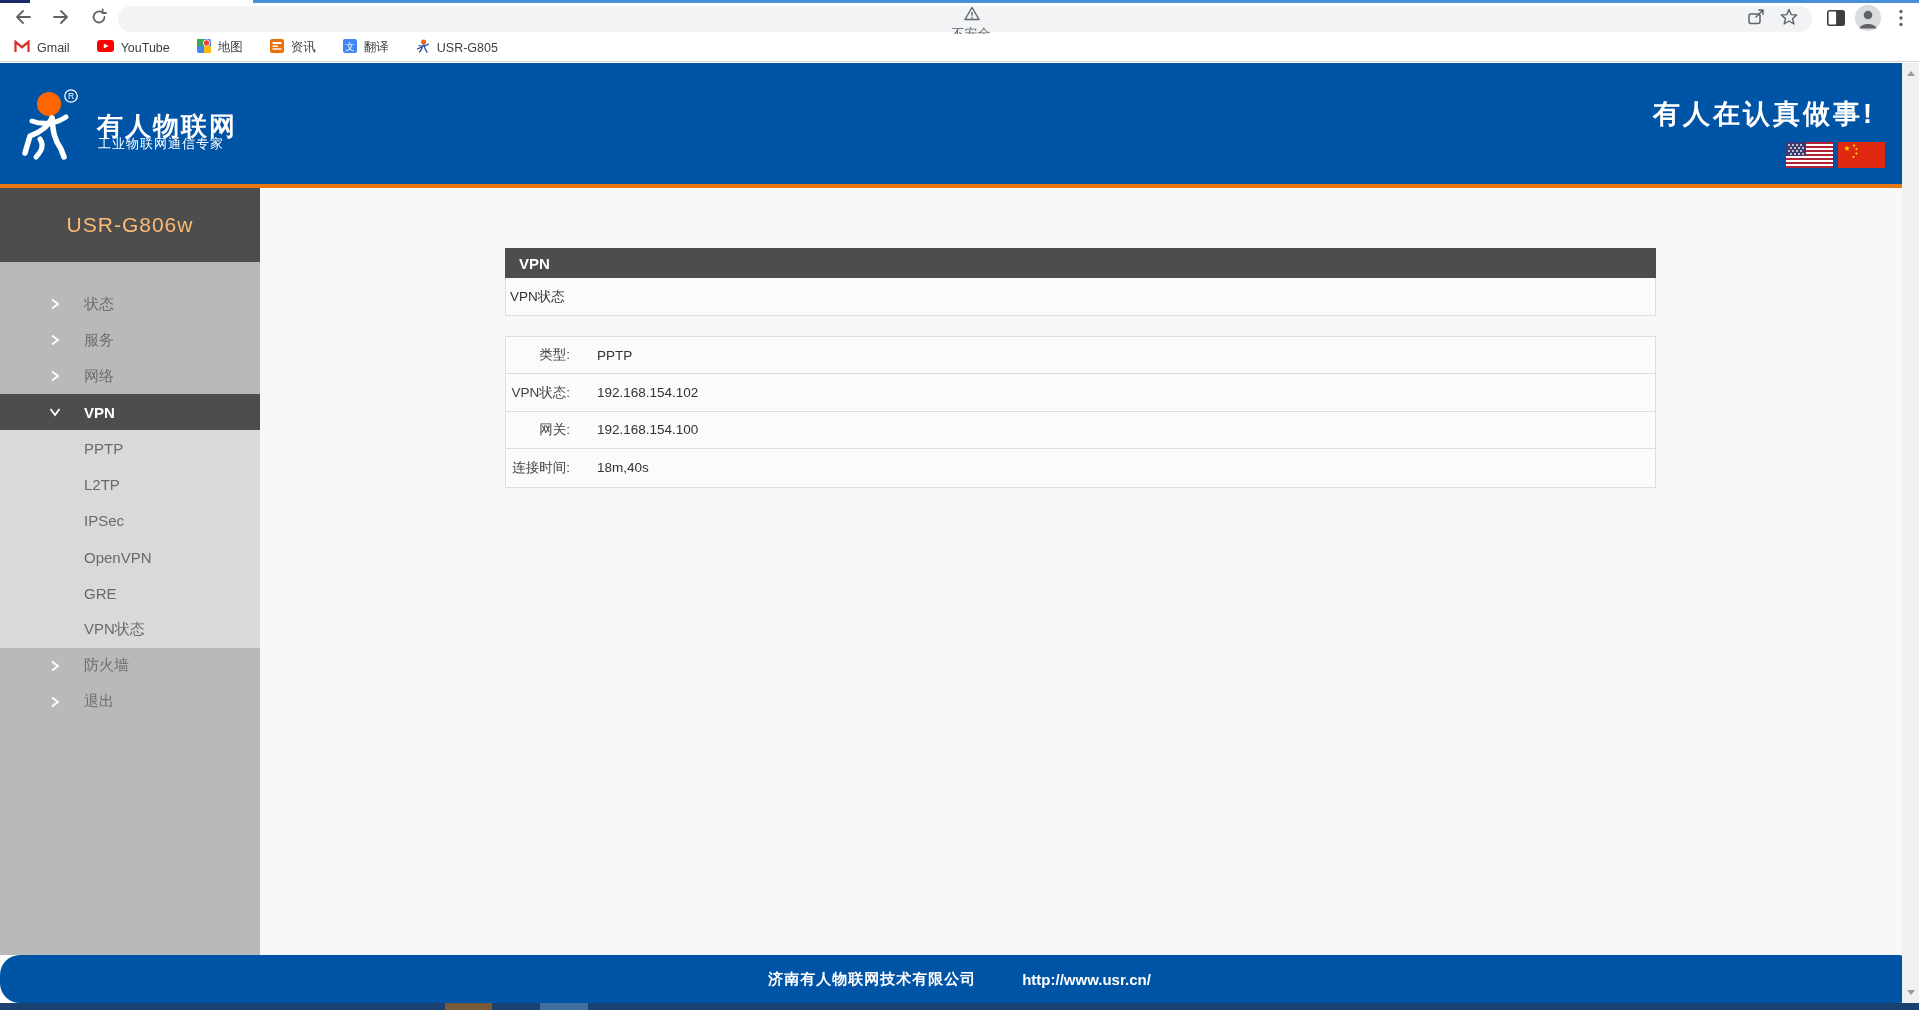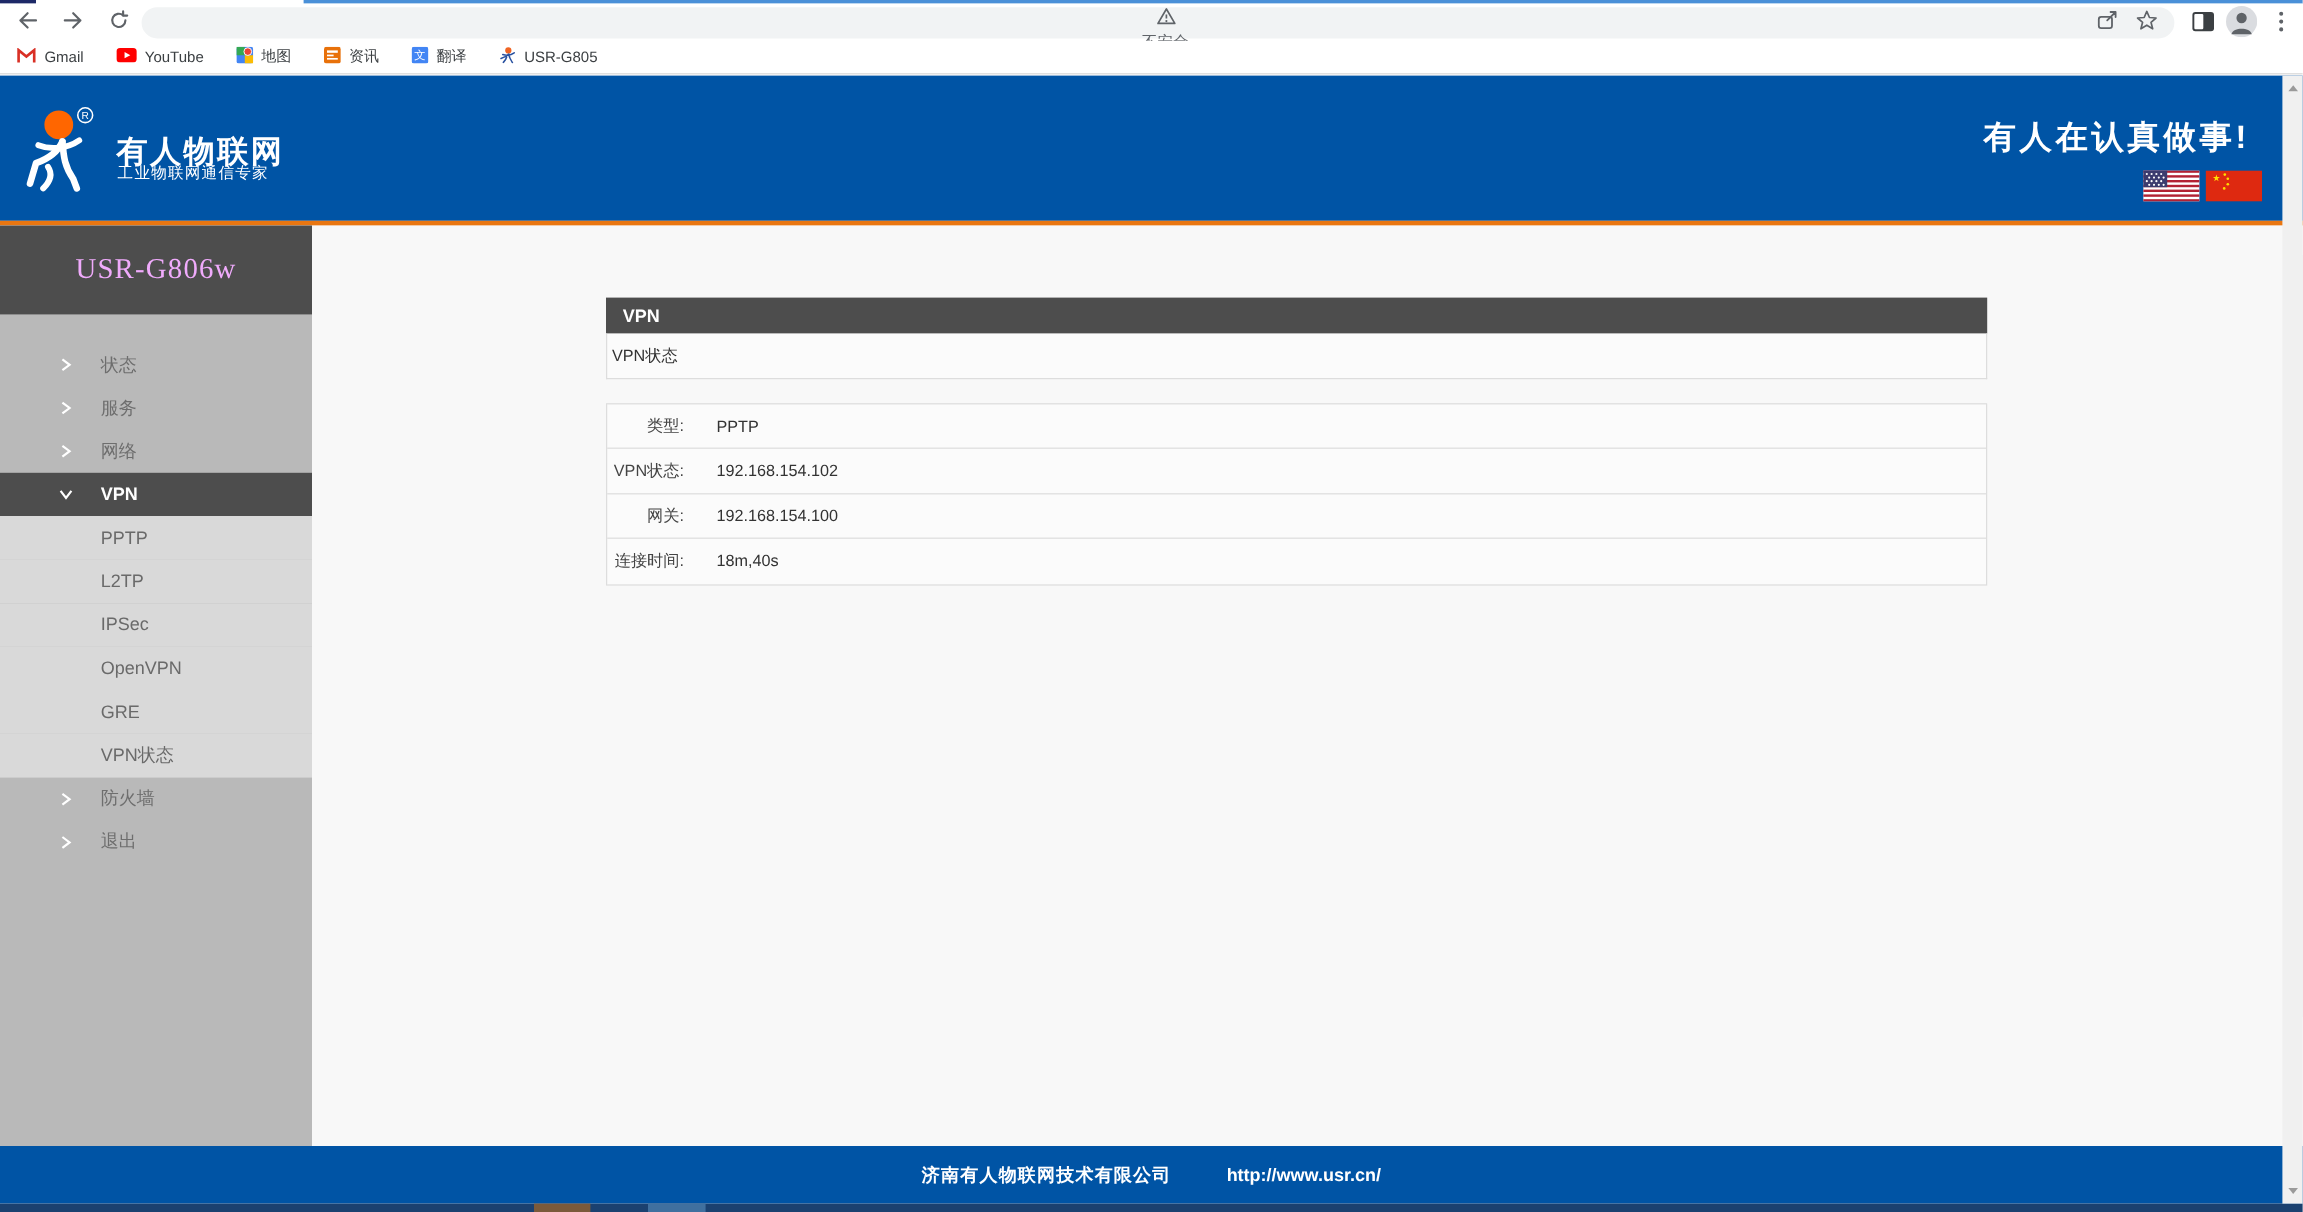--- a/index.html
+++ b/index.html
@@ -25,40 +25,40 @@
   .brand-logo{position:absolute;left:18px;top:24px;}
   .brand-title{position:absolute;left:97px;top:46px;font-size:26px;font-weight:bold;color:#ffffff;letter-spacing:2px;}
   .brand-subtitle{position:absolute;left:98px;top:72px;font-size:13px;color:#ffffff;letter-spacing:1px;}
   .slogan{position:absolute;right:44px;top:33px;font-size:27px;font-weight:bold;color:#ffffff;letter-spacing:3px;}
   .flags{position:absolute;right:34px;top:79px;display:flex;gap:5px;}
   .flag{width:47px;height:26px;display:block;}
   .orange-line{position:absolute;left:0;top:184px;width:1919px;height:4px;background:#e97611;}
 
   
   .sidebar{position:absolute;left:0;top:188px;width:260px;height:767px;background:#b9b9b9;}
-  .device-name{height:74px;background:#4d4d4d;color:#f0abfc;font-size:24px;letter-spacing:1px;display:flex;align-items:center;justify-content:center;font-family:Liberation Serif, serif;}
+  .device-name{height:74px;background:#4d4d4d;color:#fdba74;font-size:21px;letter-spacing:1px;display:flex;align-items:center;justify-content:center;}
   .nav{padding-top:24px;}
   .nav-item{display:flex;align-items:center;cursor:pointer;}
   .nav-item.top{height:36px;color:#6e6e6e;font-size:15px;}
   .chev{width:14px;height:14px;margin-left:48px;margin-right:22px;display:flex;align-items:center;justify-content:center;}
   .nav-item.sub{height:36.3px;background:#d9d9d9;color:#6a6a6a;font-size:15px;padding-left:84px;}
   .nav-item.selected{background:#4d4d4d;color:#ffffff;font-weight:bold;}
 
   
   .main{position:absolute;left:260px;top:188px;width:1659px;height:767px;background:#f8f8f8;}
   .panel-titlebar{position:absolute;left:505px;top:248px;width:1151px;height:30px;background:#4d4d4d;color:#ffffff;font-size:15px;font-weight:bold;display:flex;align-items:center;padding-left:14px;box-sizing:border-box;}
   .panel-subtitle{position:absolute;left:505px;top:278px;width:1151px;height:38px;background:#fbfbfb;border:1px solid #dddddd;border-top:none;box-sizing:border-box;display:flex;align-items:center;padding-left:4px;font-size:13.5px;color:#333333;}
   .status-table{position:absolute;left:505px;top:336px;width:1151px;background:#fbfbfb;border:1px solid #dddddd;box-sizing:border-box;}
   .trow{height:37.4px;display:flex;align-items:center;border-bottom:1px solid #dddddd;box-sizing:border-box;}
   .trow:last-child{border-bottom:none;}
   .tlabel{width:64px;text-align:right;font-size:13.5px;color:#444444;white-space:nowrap;}
   .tvalue{padding-left:27px;font-size:13.5px;color:#333333;white-space:nowrap;}
 
   
-  .footer{position:absolute;left:0;top:955px;width:1919px;height:48px;background:#0054a5;display:flex;align-items:center;justify-content:center;gap:46px;}
+  .footer{position:absolute;left:0;top:955px;width:1919px;height:48px;background:#0054a5;display:flex;align-items:center;justify-content:center;gap:46px;border-radius:20px;}
   .footer-company{color:#ffffff;font-size:15px;font-weight:bold;letter-spacing:1px;}
   .footer-link{color:#ffffff;font-size:15px;font-weight:bold;cursor:pointer;}
   .bottom-strip{position:absolute;left:0;top:1003px;width:1919px;height:7px;background:#1b4170;}
   .seg{position:absolute;top:0;height:7px;}
 
   
   .scrollbar{position:absolute;left:1902px;top:63px;width:17px;height:940px;background:#f0f0f0;}
   .sb-arrow{position:absolute;left:0;width:17px;height:17px;display:flex;align-items:center;justify-content:center;}
   .tri-up{width:0;height:0;border-left:4px solid transparent;border-right:4px solid transparent;border-bottom:5px solid #9a9a9a;}
   .tri-down{width:0;height:0;border-left:4px solid transparent;border-right:4px solid transparent;border-top:5px solid #9a9a9a;}

